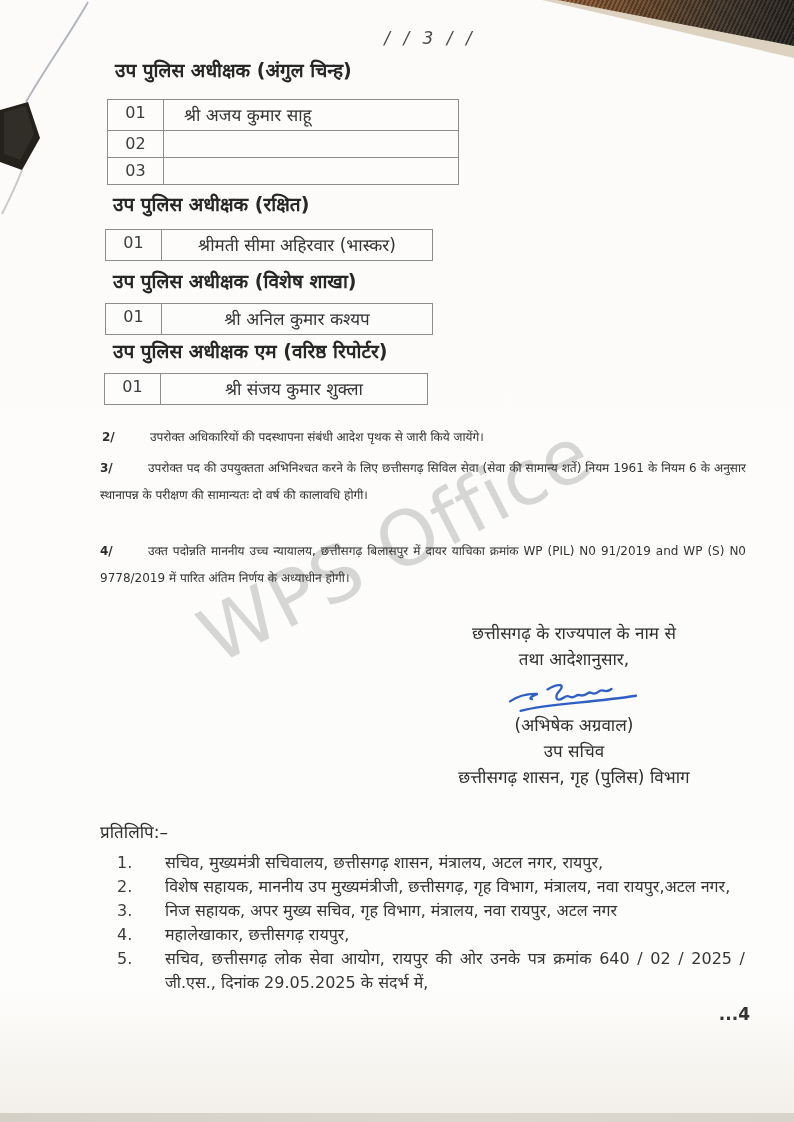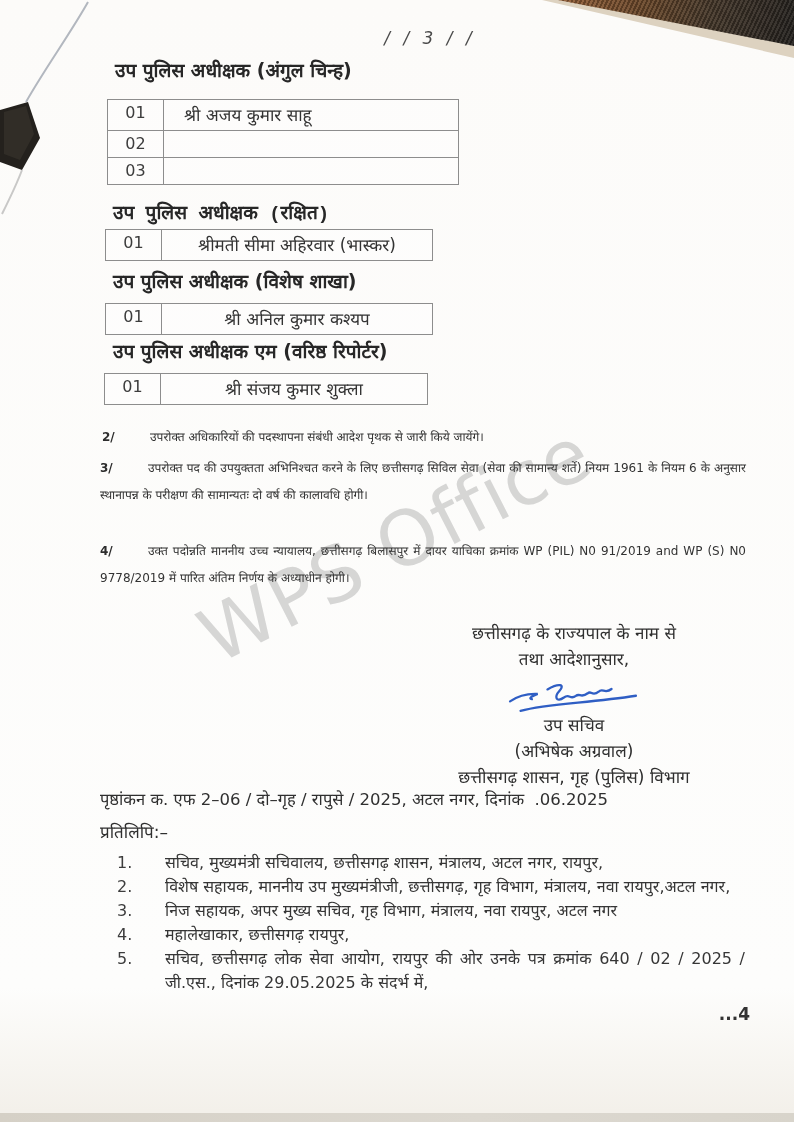--- a/index.html
+++ b/index.html
@@ -38,21 +38,21 @@
     transform:rotate(-27deg);
     font-size:76px;letter-spacing:1px;white-space:nowrap;text-align:center;
     color:#9e9e9e;opacity:.40;font-weight:400;
   }
   
   .abs{position:absolute;z-index:1;}
   .pageno-top{top:28px;left:340px;width:180px;text-align:center;
     font-size:17px;letter-spacing:4px;color:#4a4a4a;font-style:italic;}
   .heading{font-size:19px;font-weight:bold;color:#272727;white-space:nowrap;}
   .h1{top:57px;left:115px;}
-  .h2{top:199px;left:113px;font-family:Liberation Mono, monospace;}
+  .h2{top:191px;left:113px;}
   .h3{top:268px;left:113px;}
   .h4{top:338px;left:113px;}
   .tbl{border:1.3px solid #8d8d8d;background:rgba(255,255,255,.35);}
   .t1{top:99px;left:107px;width:350px;}
   .t2{top:229px;left:105px;width:326px;}
   .t3{top:303px;left:105px;width:326px;}
   .t4{top:373px;left:104px;width:322px;}
   .trow{display:flex;align-items:stretch;}
   .trow + .trow{border-top:1.3px solid #8d8d8d;}
   .cnum{width:55px;flex:0 0 55px;text-align:center;border-right:1.3px solid #8d8d8d;
@@ -139,26 +139,25 @@
   <div class="abs para p4"><span class="pnum">4/</span><span>उक्त पदोन्नति माननीय उच्च न्यायालय, छत्तीसगढ़ बिलासपुर में दायर याचिका क्रमांक WP (PIL) N0 91/2019 and WP (S) N0 9778/2019 में पारित अंतिम निर्णय के अध्याधीन होगी।</span></div>
 
   <div class="abs sigblock">
     <div>छत्तीसगढ़ के राज्यपाल के नाम से</div>
     <div>तथा आदेशानुसार,</div>
     <svg class="sig-svg" width="140" height="46" viewBox="0 0 140 46">
       <path d="M6 22 C14 17 24 15 34 16 C28 18 24 20 28 21" stroke="#2f5ec4" stroke-width="2.2" fill="none" stroke-linecap="round"></path>
       <path d="M44 12 C56 6 62 8 56 14 C50 20 52 26 60 21 C66 17 66 24 72 20 C76 17 77 23 84 18 C88 15 88 22 95 17 C99 13 101 20 108 15" stroke="#2f5ec4" stroke-width="2.3" fill="none" stroke-linecap="round"></path>
       <path d="M16 32 C44 26 84 28 132 23" stroke="#2f5ec4" stroke-width="2.3" fill="none" stroke-linecap="round"></path>
     </svg>
+    <div>(अभिषेक अग्रवाल)</div>
     <div>उप सचिव</div>
-    <div>(अभिषेक अग्रवाल)</div>
     <div>छत्तीसगढ़ शासन, गृह (पुलिस) विभाग</div>
   </div>
 
-  <div class="abs endorse">पृष्ठांकन क. एफ 2–06 / दो–गृह / रापुसे / 2025, अटल नगर, दिनांक &nbsp;.06.2025</div>
   <div class="abs copylabel">प्रतिलिपि:–</div>
 
   <div class="abs copies">
     <div class="cnumb">1.</div>
     <div class="ctext">सचिव, मुख्यमंत्री सचिवालय, छत्तीसगढ़ शासन, मंत्रालय, अटल नगर, रायपुर,</div>
     <div class="cnumb">2.</div>
     <div class="ctext">विशेष सहायक, माननीय उप मुख्यमंत्रीजी, छत्तीसगढ़, गृह विभाग, मंत्रालय, नवा रायपुर,अटल नगर,</div>
     <div class="cnumb">3.</div>
     <div class="ctext">निज सहायक, अपर मुख्य सचिव, गृह विभाग, मंत्रालय, नवा रायपुर, अटल नगर</div>
     <div class="cnumb">4.</div>

